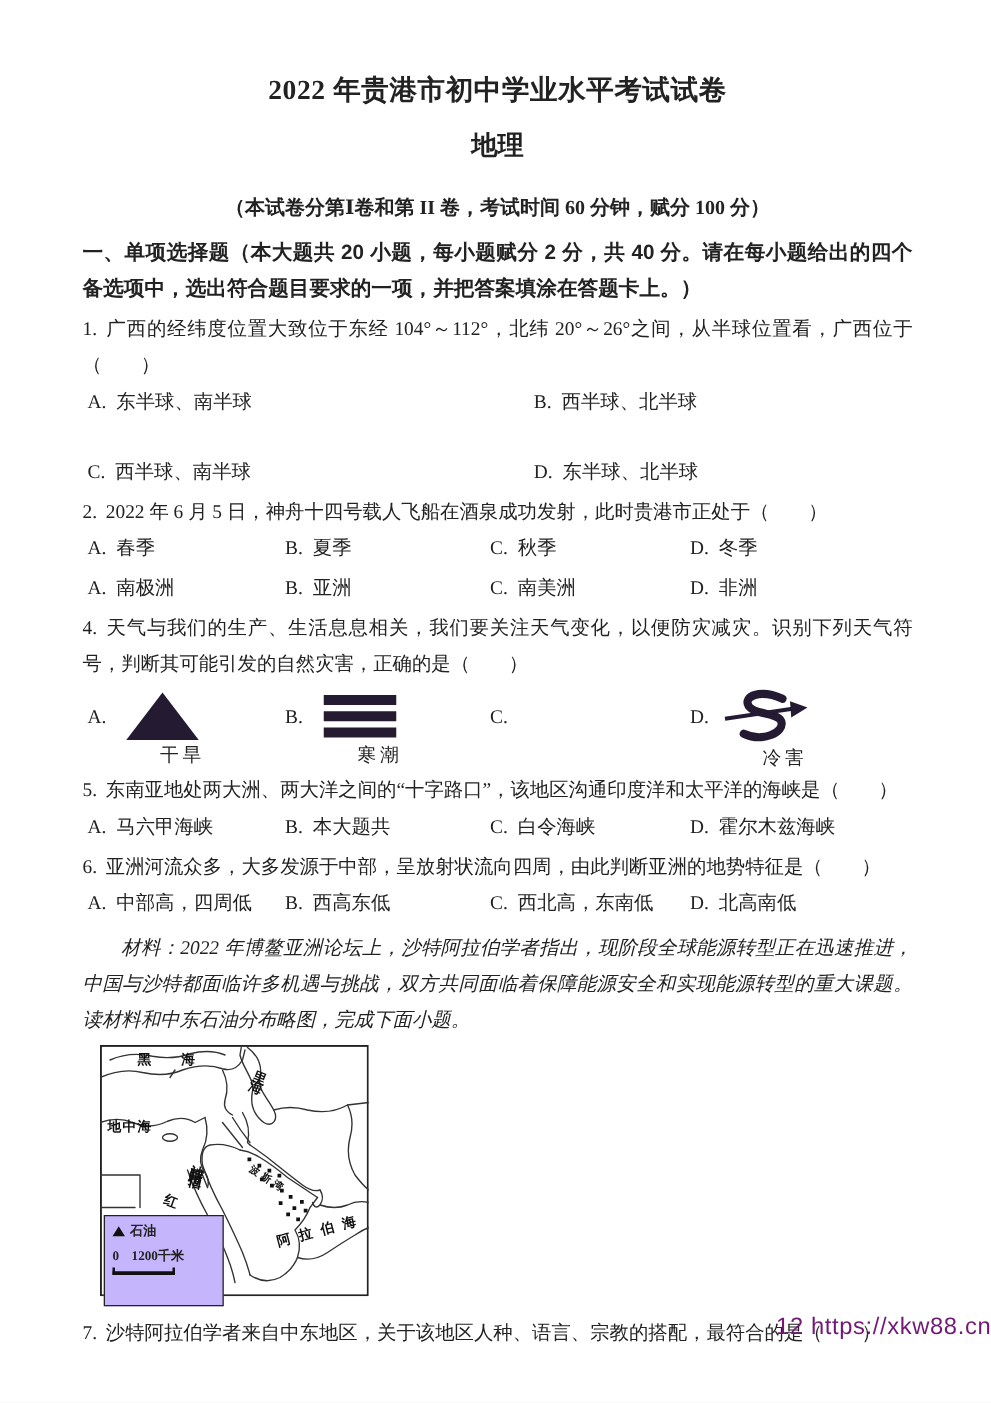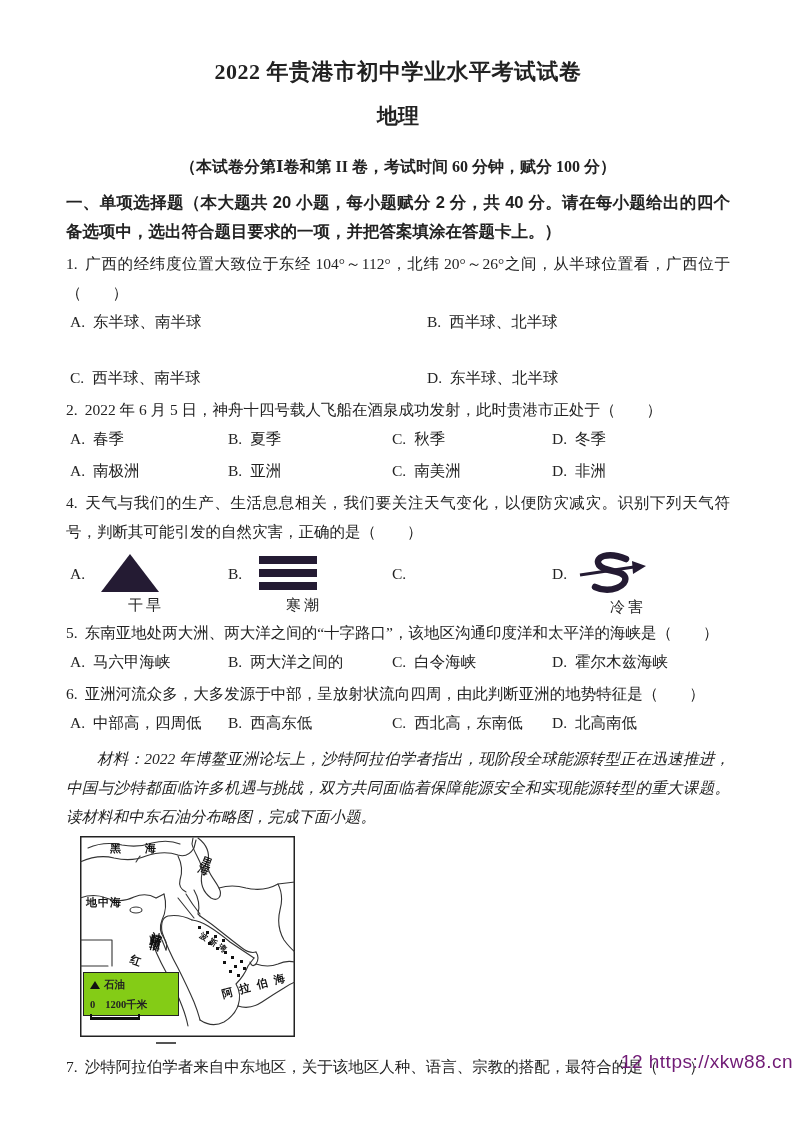--- a/index.html
+++ b/index.html
@@ -44,22 +44,22 @@
   .map-label { position:absolute; font-size:11px; font-weight:bold; color:#111; line-height:1; white-space:nowrap; }
   .lbl-black-sea { left:30px; top:7px; letter-spacing:24px; }
   .lbl-caspian { left:126px; top:13px; writing-mode:vertical-rl; letter-spacing:7px; transform:rotate(22deg); transform-origin:top center; }
   .lbl-med { left:6px; top:61px; letter-spacing:1px; }
   .lbl-saudi { left:74px; top:87px; writing-mode:vertical-rl; letter-spacing:2px; transform:rotate(13deg); transform-origin:top center; }
   .lbl-red-sea { left:55px; top:110px; writing-mode:vertical-rl; letter-spacing:26px; transform:rotate(20deg); transform-origin:top center; }
   .lbl-persian-gulf { left:120px; top:95px; font-size:8px; letter-spacing:3px; transform:rotate(32deg); transform-origin:left center; }
   .lbl-arabian-sea { left:142px; top:153px; letter-spacing:7px; transform:rotate(-15deg); transform-origin:left center; }
 
   .map-legend {
-    position:absolute; left:3px; top:136px; width:96px; height:44px;
-    border:1.5px solid #222; background:#84cc16; padding:5px 0 0 6px; z-index:3;
+    position:absolute; left:3px; top:136px; width:96px; height:73px;
+    border:1.5px solid #222; background:#c4b5fd; padding:5px 0 0 6px; z-index:3;
   }
   .legend-row1 { display:flex; align-items:center; }
   .oil-tri { width:0; height:0; border-left:5px solid transparent; border-right:5px solid transparent; border-bottom:8px solid #111; margin-right:4px; }
   .legend-oil-text { font-size:10.5px; font-weight:bold; }
   .scale-text { font-size:10.5px; margin-top:6px; font-weight:bold; }
   .scale-zero { margin-right:10px; }
   .scale-bar { width:50px; height:6px; border-left:2px solid #111; border-right:2px solid #111; border-bottom:3px solid #111; margin-top:2px; }
 
   .oil-dot { position:absolute; width:3px; height:3px; background:#111; z-index:2; }
   .map-dash { position:absolute; left:76px; bottom:-5px; width:20px; height:2px; background:#555; }
@@ -158,21 +158,21 @@
             <span class="sym-caption">冷害</span>
           </span>
         </div>
       </div>
     </div>
 
     <div class="question">
       <p class="stem"><span class="q-num">5.</span><span>东南亚地处两大洲、两大洋之间的“十字路口”，该地区沟通印度洋和太平洋的海峡是（　　）</span></p>
       <div class="opts c4">
         <span class="opt"><span class="opt-label">A.</span><span>马六甲海峡</span></span>
-        <span class="opt"><span class="opt-label">B.</span><span>两大洋之间的</span></span>
+        <span class="opt"><span class="opt-label">B.</span><span>本大题共</span></span>
         <span class="opt"><span class="opt-label">C.</span><span>白令海峡</span></span>
         <span class="opt"><span class="opt-label">D.</span><span>霍尔木兹海峡</span></span>
       </div>
     </div>
 
     <div class="question">
       <p class="stem"><span class="q-num">6.</span><span>亚洲河流众多，大多发源于中部，呈放射状流向四周，由此判断亚洲的地势特征是（　　）</span></p>
       <div class="opts c4">
         <span class="opt"><span class="opt-label">A.</span><span>中部高，四周低</span></span>
         <span class="opt"><span class="opt-label">B.</span><span>西高东低</span></span>

